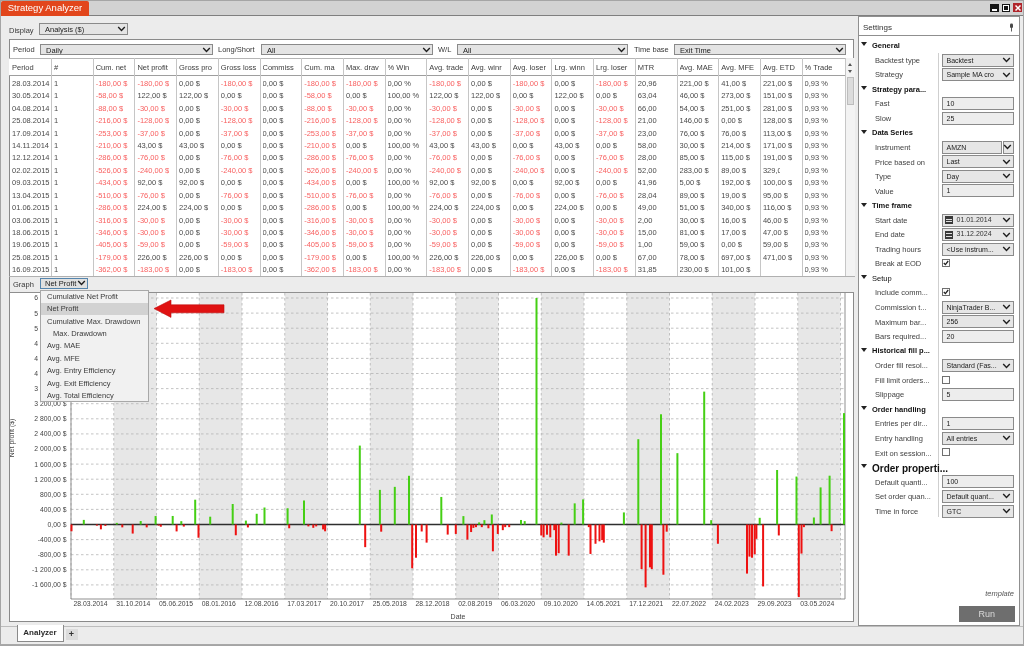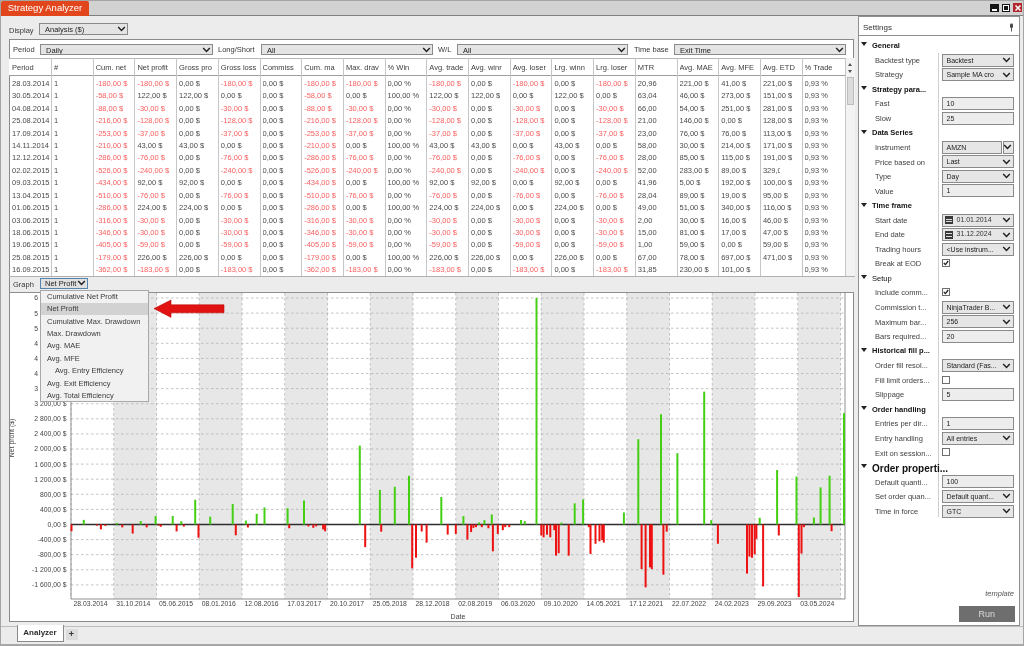--- a/index.html
+++ b/index.html
@@ -635,24 +635,24 @@
     <text x="764.5" y="313.0" font-size="6.8" fill="#444" text-anchor="middle">29.09.2023</text>
     <text x="807.2" y="313.0" font-size="6.8" fill="#444" text-anchor="middle">03.05.2024</text>
     <text x="448.0" y="325.5" font-size="7" fill="#444" text-anchor="middle">Date</text>
     <text x="4.0" y="145.0" font-size="7" fill="#444" text-anchor="middle" transform="rotate(-90 4.0 145.0)">Net profit ($)</text>
   </svg>
 <div class="abs" style="left:10px;top:292.2px;width:844px;height:1px;background:#8f8f8f"></div>
 <div class="abs" style="left:40px;top:290px;width:109px;height:112px;background:#f1f1f1;border:1px solid #a8a8a8"></div>
 <div class="abs" style="left:41px;top:290.7px;width:107px;height:12.4px;font-size:7.5px;line-height:12.4px;color:#3a3a3a;padding-left:6px;white-space:nowrap;overflow:hidden">Cumulative Net Profit</div>
 <div class="abs" style="left:41px;top:303.1px;width:107px;height:12.4px;background:#d2d2d2;font-size:7.5px;line-height:12.4px;color:#3a3a3a;padding-left:6px;white-space:nowrap;overflow:hidden">Net Profit</div>
 <div class="abs" style="left:41px;top:315.5px;width:107px;height:12.4px;font-size:7.5px;line-height:12.4px;color:#3a3a3a;padding-left:6px;white-space:nowrap;overflow:hidden">Cumulative Max. Drawdown</div>
-<div class="abs" style="left:41px;top:327.9px;width:107px;height:12.4px;font-size:7.5px;line-height:12.4px;color:#3a3a3a;padding-left:6px;white-space:nowrap;overflow:hidden">Max. Drawdown</div>
+<div class="abs" style="left:41px;top:327.9px;width:107px;height:12.4px;font-size:7.5px;line-height:12.4px;color:#3a3a3a;padding-left:12px;white-space:nowrap;overflow:hidden">Max. Drawdown</div>
 <div class="abs" style="left:41px;top:340.3px;width:107px;height:12.4px;font-size:7.5px;line-height:12.4px;color:#3a3a3a;padding-left:6px;white-space:nowrap;overflow:hidden">Avg. MAE</div>
 <div class="abs" style="left:41px;top:352.7px;width:107px;height:12.4px;font-size:7.5px;line-height:12.4px;color:#3a3a3a;padding-left:6px;white-space:nowrap;overflow:hidden">Avg. MFE</div>
-<div class="abs" style="left:41px;top:365.1px;width:107px;height:12.4px;font-size:7.5px;line-height:12.4px;color:#3a3a3a;padding-left:14px;white-space:nowrap;overflow:hidden">Avg. Entry Efficiency</div>
+<div class="abs" style="left:41px;top:365.1px;width:107px;height:12.4px;font-size:7.5px;line-height:12.4px;color:#3a3a3a;padding-left:6px;white-space:nowrap;overflow:hidden">Avg. Entry Efficiency</div>
 <div class="abs" style="left:41px;top:377.5px;width:107px;height:12.4px;font-size:7.5px;line-height:12.4px;color:#3a3a3a;padding-left:6px;white-space:nowrap;overflow:hidden">Avg. Exit Efficiency</div>
 <div class="abs" style="left:41px;top:389.9px;width:107px;height:12.4px;font-size:7.5px;line-height:12.4px;color:#3a3a3a;padding-left:6px;white-space:nowrap;overflow:hidden">Avg. Total Efficiency</div>
 <svg class="abs" style="left:152px;top:298px" width="75" height="22" viewBox="0 0 75 22">
 <polygon points="2,10.6 19,2 19,6.8 72,6.8 72,14.8 19,14.8 19,19.4" fill="#e01212" stroke="#c00d0d" stroke-width="0.6"></polygon>
   </svg>
 <div class="abs" style="left:857.5px;top:16px;width:162px;height:610px;background:#fff;border:1px solid #8f8f8f"></div>
 <div class="abs" style="left:863px;top:23px;font-size:8px;color:#333">Settings</div>
 <svg class="abs" style="left:1008px;top:22.5px" width="7" height="9" viewBox="0 0 7 9">
 <rect x="2" y="0.5" width="3" height="4.4" rx="1.2" fill="#4a4a4a"></rect>
     <rect x="3.1" y="4.5" width="0.9" height="4" fill="#4a4a4a"></rect>

